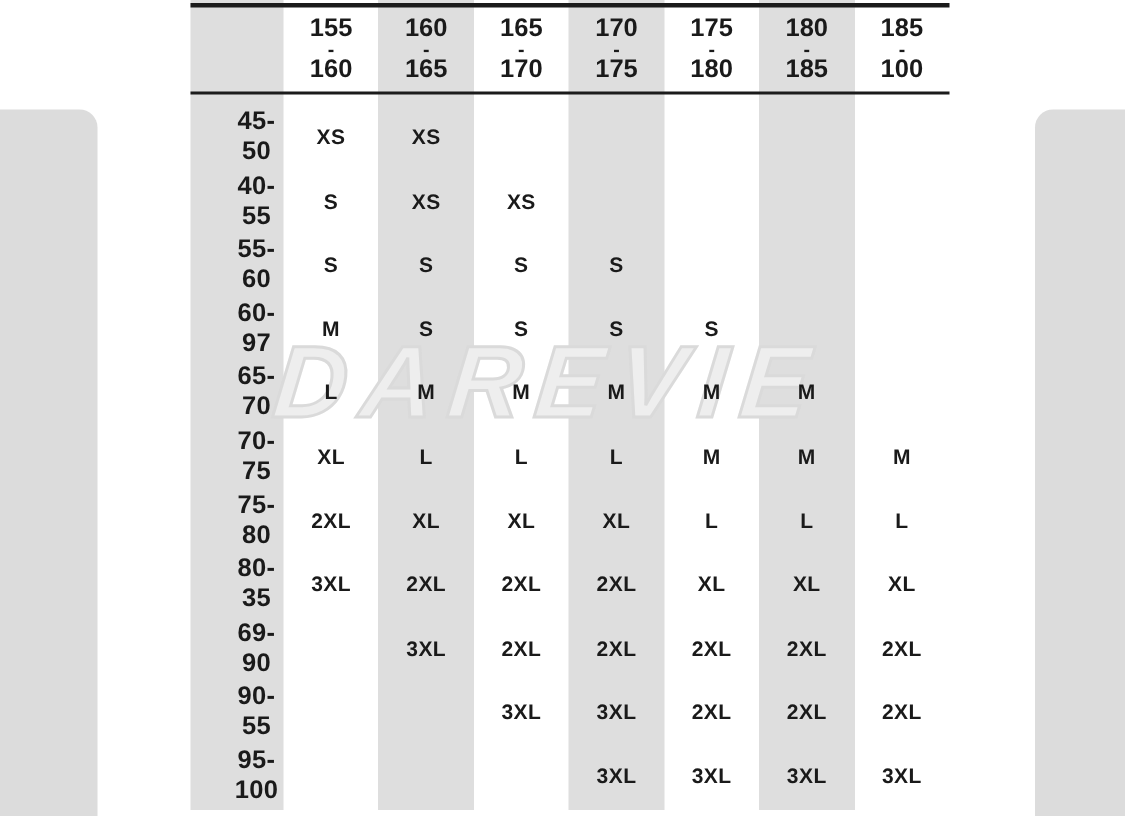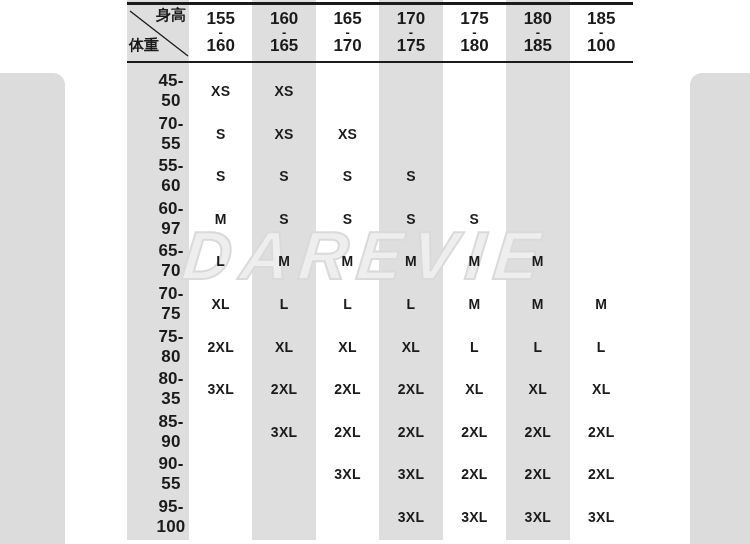--- a/index.html
+++ b/index.html
@@ -61,27 +61,20 @@
     <div class="stripe s2"></div>
     <div class="stripe s4"></div>
     <div class="stripe s6"></div>
 
     <div class="watermark">DAREVIE</div>
 
     <div class="rule top"></div>
     <div class="rule sep"></div>
 
     <div class="header">
-      <div class="corner">
-        <svg width="62" height="62" viewBox="0 0 62 62">
-          <line x1="3" y1="11" x2="61" y2="56" stroke="#1b1b1b" stroke-width="1.3"></line>
-        </svg>
-        <span class="h-label">身高</span>
-        <span class="w-label">体重</span>
-      </div>
       <div class="hcells">
           <div class="hcol">
             <span class="num">155</span>
             <span class="dash">-</span>
             <span class="num">160</span>
           </div>
           <div class="hcol">
             <span class="num">160</span>
             <span class="dash">-</span>
             <span class="num">165</span>
@@ -119,21 +112,21 @@
           <div class="cell wlabel">45-50</div>
           <div class="cell size">XS</div>
           <div class="cell size">XS</div>
           <div class="cell size"></div>
           <div class="cell size"></div>
           <div class="cell size"></div>
           <div class="cell size"></div>
           <div class="cell size"></div>
         </div>
         <div class="row">
-          <div class="cell wlabel">70-55</div>
+          <div class="cell wlabel">40-55</div>
           <div class="cell size">S</div>
           <div class="cell size">XS</div>
           <div class="cell size">XS</div>
           <div class="cell size"></div>
           <div class="cell size"></div>
           <div class="cell size"></div>
           <div class="cell size"></div>
         </div>
         <div class="row">
           <div class="cell wlabel">55-60</div>
@@ -189,21 +182,21 @@
           <div class="cell wlabel">80-35</div>
           <div class="cell size">3XL</div>
           <div class="cell size">2XL</div>
           <div class="cell size">2XL</div>
           <div class="cell size">2XL</div>
           <div class="cell size">XL</div>
           <div class="cell size">XL</div>
           <div class="cell size">XL</div>
         </div>
         <div class="row">
-          <div class="cell wlabel">85-90</div>
+          <div class="cell wlabel">69-90</div>
           <div class="cell size"></div>
           <div class="cell size">3XL</div>
           <div class="cell size">2XL</div>
           <div class="cell size">2XL</div>
           <div class="cell size">2XL</div>
           <div class="cell size">2XL</div>
           <div class="cell size">2XL</div>
         </div>
         <div class="row">
           <div class="cell wlabel">90-55</div>

